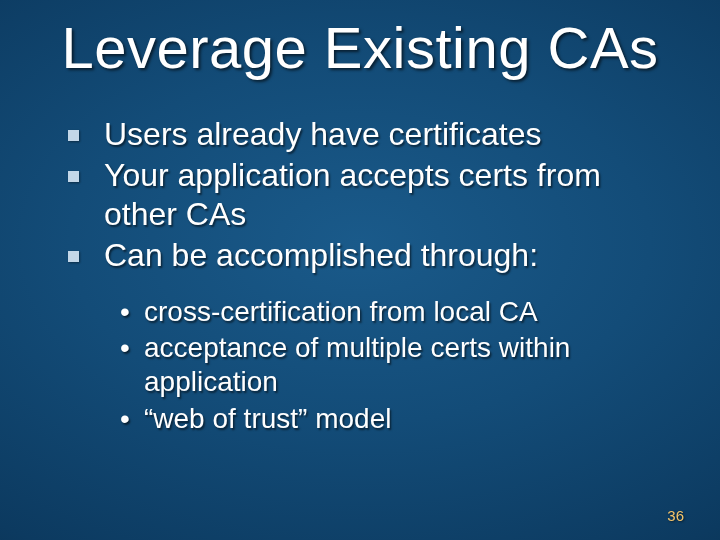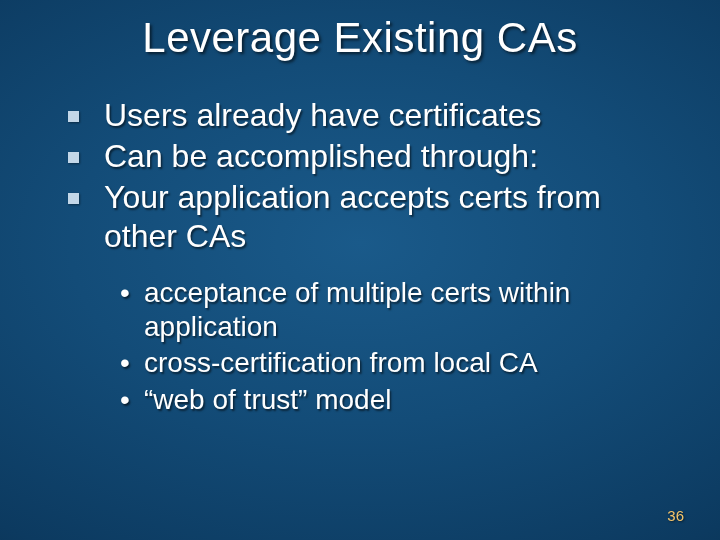--- a/index.html
+++ b/index.html
@@ -13,21 +13,21 @@
   .slide {
     width: 720px;
     height: 540px;
     background: radial-gradient(ellipse 115% 95% at 50% 45%, #1a5a8a 0%, #134c78 35%, #0c3a60 70%, #06263f 100%);
     color: #ffffff;
     position: relative;
     box-sizing: border-box;
   }
   .title {
     text-align: center;
-    font-size: 42px;
+    font-size: 58px;
     font-weight: 400;
     padding-top: 14px;
     letter-spacing: 0.5px;
     font-family: Arial, Helvetica, sans-serif;
     text-shadow: 2px 2px 3px rgba(0,0,0,0.6);
     color: #ffffff;
   }
   .content {
     padding: 26px 48px 0 60px;
   }
@@ -86,24 +86,24 @@
 </style>
 </head>
 <body>
 
 <div class="slide">
   <div class="title">Leverage Existing CAs</div>
 
   <div class="content">
     <ul class="top-list">
       <li>Users already have certificates</li>
+      <li>Your application accepts certs from other CAs</li>
       <li>Can be accomplished through:</li>
-      <li>Your application accepts certs from other CAs</li>
     </ul>
     <ul class="sub-list">
+      <li>cross-certification from local CA</li>
       <li>acceptance of multiple certs within application</li>
-      <li>cross-certification from local CA</li>
       <li>“web of trust” model</li>
     </ul>
   </div>
 
   <div class="pagenum">36</div>
 </div>
 
 </body></html>

